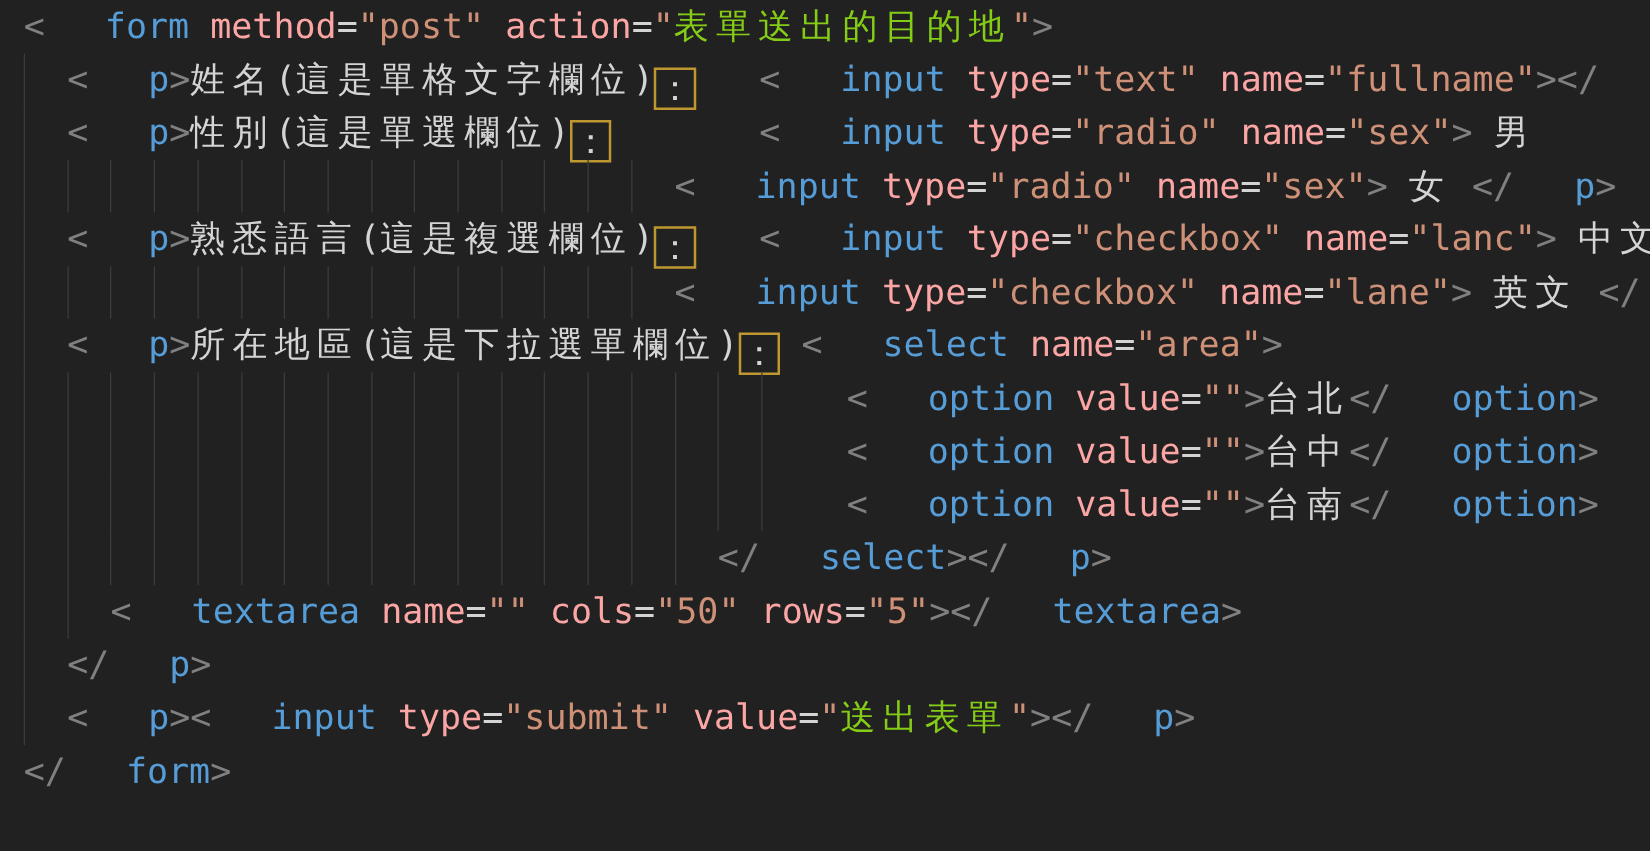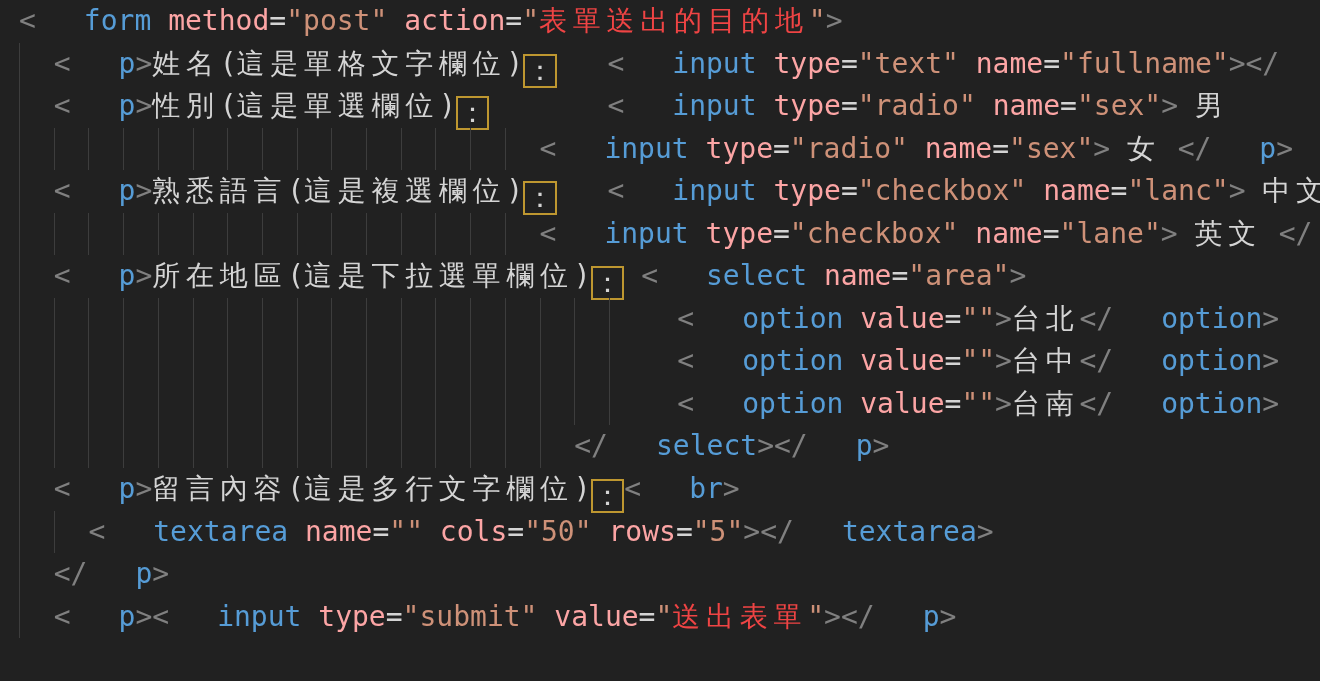--- a/index.html
+++ b/index.html
@@ -19,21 +19,21 @@
     line-height:42.56px;
     white-space:pre;
   }
   .tk-p{color:#808080;}
   .tk-t{color:#569cd6;margin-left:48px;}
   .tk-a{color:#fca5a5;}
   .tk-o{color:#d4d4d4;}
   .tk-s{color:#ce9178;}
   .tk-w{color:#d4d4d4;}
   .tk-c{color:#d4d4d4;letter-spacing:calc(2ch - 1em);margin-top:47px;}
-  .tk-sc{color:#ef4444;letter-spacing:calc(2ch - 1em);}
+  .tk-sc{color:#84cc16;letter-spacing:calc(2ch - 1em);}
   .tk-g{
     display:inline-block;width:2ch;height:42.56px;
     border-left:1px solid #3d3d3d;vertical-align:top;
   }
   .tk-sp{display:inline-block;}
   .tk-box{
     display:inline-block;width:2ch;height:34px;line-height:30px;
     box-sizing:border-box;border:2px solid #be9730;
     color:#d4d4d4;text-align:center;vertical-align:-7px;
   }
@@ -46,17 +46,17 @@
     <div class="line"><span class="tk-g"></span><span class="tk-p">&lt;</span><span class="tk-t">p</span><span class="tk-p">&gt;</span><span class="tk-c">姓名</span><span class="tk-w">(</span><span class="tk-c">這是單格文字欄位</span><span class="tk-w">)</span><span class="tk-box">：</span><span class="tk-sp" style="width: 3ch;"></span><span class="tk-p">&lt;</span><span class="tk-t">input</span><span class="tk-w"> </span><span class="tk-a">type</span><span class="tk-o">=</span><span class="tk-s">"text"</span><span class="tk-w"> </span><span class="tk-a">name</span><span class="tk-o">=</span><span class="tk-s">"fullname"</span><span class="tk-p">&gt;&lt;/</span><span class="tk-t">p</span><span class="tk-p">&gt;</span></div>
     <div class="line"><span class="tk-g"></span><span class="tk-p">&lt;</span><span class="tk-t">p</span><span class="tk-p">&gt;</span><span class="tk-c">性別</span><span class="tk-w">(</span><span class="tk-c">這是單選欄位</span><span class="tk-w">)</span><span class="tk-box">：</span><span class="tk-sp" style="width: 7ch;"></span><span class="tk-p">&lt;</span><span class="tk-t">input</span><span class="tk-w"> </span><span class="tk-a">type</span><span class="tk-o">=</span><span class="tk-s">"radio"</span><span class="tk-w"> </span><span class="tk-a">name</span><span class="tk-o">=</span><span class="tk-s">"sex"</span><span class="tk-p">&gt;</span><span class="tk-w"> </span><span class="tk-c">男</span></div>
     <div class="line"><span class="tk-g"></span><span class="tk-g"></span><span class="tk-g"></span><span class="tk-g"></span><span class="tk-g"></span><span class="tk-g"></span><span class="tk-g"></span><span class="tk-g"></span><span class="tk-g"></span><span class="tk-g"></span><span class="tk-g"></span><span class="tk-g"></span><span class="tk-g"></span><span class="tk-g"></span><span class="tk-g"></span><span class="tk-p">&lt;</span><span class="tk-t">input</span><span class="tk-w"> </span><span class="tk-a">type</span><span class="tk-o">=</span><span class="tk-s">"radio"</span><span class="tk-w"> </span><span class="tk-a">name</span><span class="tk-o">=</span><span class="tk-s">"sex"</span><span class="tk-p">&gt;</span><span class="tk-w"> </span><span class="tk-c">女</span><span class="tk-w"> </span><span class="tk-p">&lt;/</span><span class="tk-t">p</span><span class="tk-p">&gt;</span></div>
     <div class="line"><span class="tk-g"></span><span class="tk-p">&lt;</span><span class="tk-t">p</span><span class="tk-p">&gt;</span><span class="tk-c">熟悉語言</span><span class="tk-w">(</span><span class="tk-c">這是複選欄位</span><span class="tk-w">)</span><span class="tk-box">：</span><span class="tk-sp" style="width: 3ch;"></span><span class="tk-p">&lt;</span><span class="tk-t">input</span><span class="tk-w"> </span><span class="tk-a">type</span><span class="tk-o">=</span><span class="tk-s">"checkbox"</span><span class="tk-w"> </span><span class="tk-a">name</span><span class="tk-o">=</span><span class="tk-s">"lanc"</span><span class="tk-p">&gt;</span><span class="tk-w"> </span><span class="tk-c">中文</span></div>
     <div class="line"><span class="tk-g"></span><span class="tk-g"></span><span class="tk-g"></span><span class="tk-g"></span><span class="tk-g"></span><span class="tk-g"></span><span class="tk-g"></span><span class="tk-g"></span><span class="tk-g"></span><span class="tk-g"></span><span class="tk-g"></span><span class="tk-g"></span><span class="tk-g"></span><span class="tk-g"></span><span class="tk-g"></span><span class="tk-p">&lt;</span><span class="tk-t">input</span><span class="tk-w"> </span><span class="tk-a">type</span><span class="tk-o">=</span><span class="tk-s">"checkbox"</span><span class="tk-w"> </span><span class="tk-a">name</span><span class="tk-o">=</span><span class="tk-s">"lane"</span><span class="tk-p">&gt;</span><span class="tk-w"> </span><span class="tk-c">英文</span><span class="tk-w"> </span><span class="tk-p">&lt;/</span><span class="tk-t">p</span><span class="tk-p">&gt;</span></div>
     <div class="line"><span class="tk-g"></span><span class="tk-p">&lt;</span><span class="tk-t">p</span><span class="tk-p">&gt;</span><span class="tk-c">所在地區</span><span class="tk-w">(</span><span class="tk-c">這是下拉選單欄位</span><span class="tk-w">)</span><span class="tk-box">：</span><span class="tk-sp" style="width: 1ch;"></span><span class="tk-p">&lt;</span><span class="tk-t">select</span><span class="tk-w"> </span><span class="tk-a">name</span><span class="tk-o">=</span><span class="tk-s">"area"</span><span class="tk-p">&gt;</span></div>
     <div class="line"><span class="tk-g"></span><span class="tk-g"></span><span class="tk-g"></span><span class="tk-g"></span><span class="tk-g"></span><span class="tk-g"></span><span class="tk-g"></span><span class="tk-g"></span><span class="tk-g"></span><span class="tk-g"></span><span class="tk-g"></span><span class="tk-g"></span><span class="tk-g"></span><span class="tk-g"></span><span class="tk-g"></span><span class="tk-g"></span><span class="tk-g"></span><span class="tk-g"></span><span class="tk-sp" style="width: 2ch;"></span><span class="tk-p">&lt;</span><span class="tk-t">option</span><span class="tk-w"> </span><span class="tk-a">value</span><span class="tk-o">=</span><span class="tk-s">""</span><span class="tk-p">&gt;</span><span class="tk-c">台北</span><span class="tk-p">&lt;/</span><span class="tk-t">option</span><span class="tk-p">&gt;</span></div>
     <div class="line"><span class="tk-g"></span><span class="tk-g"></span><span class="tk-g"></span><span class="tk-g"></span><span class="tk-g"></span><span class="tk-g"></span><span class="tk-g"></span><span class="tk-g"></span><span class="tk-g"></span><span class="tk-g"></span><span class="tk-g"></span><span class="tk-g"></span><span class="tk-g"></span><span class="tk-g"></span><span class="tk-g"></span><span class="tk-g"></span><span class="tk-g"></span><span class="tk-g"></span><span class="tk-sp" style="width: 2ch;"></span><span class="tk-p">&lt;</span><span class="tk-t">option</span><span class="tk-w"> </span><span class="tk-a">value</span><span class="tk-o">=</span><span class="tk-s">""</span><span class="tk-p">&gt;</span><span class="tk-c">台中</span><span class="tk-p">&lt;/</span><span class="tk-t">option</span><span class="tk-p">&gt;</span></div>
     <div class="line"><span class="tk-g"></span><span class="tk-g"></span><span class="tk-g"></span><span class="tk-g"></span><span class="tk-g"></span><span class="tk-g"></span><span class="tk-g"></span><span class="tk-g"></span><span class="tk-g"></span><span class="tk-g"></span><span class="tk-g"></span><span class="tk-g"></span><span class="tk-g"></span><span class="tk-g"></span><span class="tk-g"></span><span class="tk-g"></span><span class="tk-g"></span><span class="tk-g"></span><span class="tk-sp" style="width: 2ch;"></span><span class="tk-p">&lt;</span><span class="tk-t">option</span><span class="tk-w"> </span><span class="tk-a">value</span><span class="tk-o">=</span><span class="tk-s">""</span><span class="tk-p">&gt;</span><span class="tk-c">台南</span><span class="tk-p">&lt;/</span><span class="tk-t">option</span><span class="tk-p">&gt;</span></div>
     <div class="line"><span class="tk-g"></span><span class="tk-g"></span><span class="tk-g"></span><span class="tk-g"></span><span class="tk-g"></span><span class="tk-g"></span><span class="tk-g"></span><span class="tk-g"></span><span class="tk-g"></span><span class="tk-g"></span><span class="tk-g"></span><span class="tk-g"></span><span class="tk-g"></span><span class="tk-g"></span><span class="tk-g"></span><span class="tk-g"></span><span class="tk-p">&lt;/</span><span class="tk-t">select</span><span class="tk-p">&gt;&lt;/</span><span class="tk-t">p</span><span class="tk-p">&gt;</span></div>
-    <div class="line"><span class="tk-g"></span><span class="tk-p">&lt;</span><span class="tk-t">p</span><span class="tk-p">&gt;</span><span class="tk-c">留言內容</span><span class="tk-w">(</span><span class="tk-c">這是多行文字欄位</span><span class="tk-w">)</span><span class="tk-box">：</span><span class="tk-p">&lt;</span><span class="tk-t">br</span><span class="tk-p">&gt;</span></div>
     <div class="line"><span class="tk-g"></span><span class="tk-g"></span><span class="tk-p">&lt;</span><span class="tk-t">textarea</span><span class="tk-w"> </span><span class="tk-a">name</span><span class="tk-o">=</span><span class="tk-s">""</span><span class="tk-w"> </span><span class="tk-a">cols</span><span class="tk-o">=</span><span class="tk-s">"50"</span><span class="tk-w"> </span><span class="tk-a">rows</span><span class="tk-o">=</span><span class="tk-s">"5"</span><span class="tk-p">&gt;&lt;/</span><span class="tk-t">textarea</span><span class="tk-p">&gt;</span></div>
     <div class="line"><span class="tk-g"></span><span class="tk-p">&lt;/</span><span class="tk-t">p</span><span class="tk-p">&gt;</span></div>
     <div class="line"><span class="tk-g"></span><span class="tk-p">&lt;</span><span class="tk-t">p</span><span class="tk-p">&gt;&lt;</span><span class="tk-t">input</span><span class="tk-w"> </span><span class="tk-a">type</span><span class="tk-o">=</span><span class="tk-s">"submit"</span><span class="tk-w"> </span><span class="tk-a">value</span><span class="tk-o">=</span><span class="tk-s">"</span><span class="tk-sc">送出表單</span><span class="tk-s">"</span><span class="tk-p">&gt;&lt;/</span><span class="tk-t">p</span><span class="tk-p">&gt;</span></div>
+    <div class="line"><span class="tk-p">&lt;/</span><span class="tk-t">form</span><span class="tk-p">&gt;</span></div>
   </div>
 
 </body></html>

